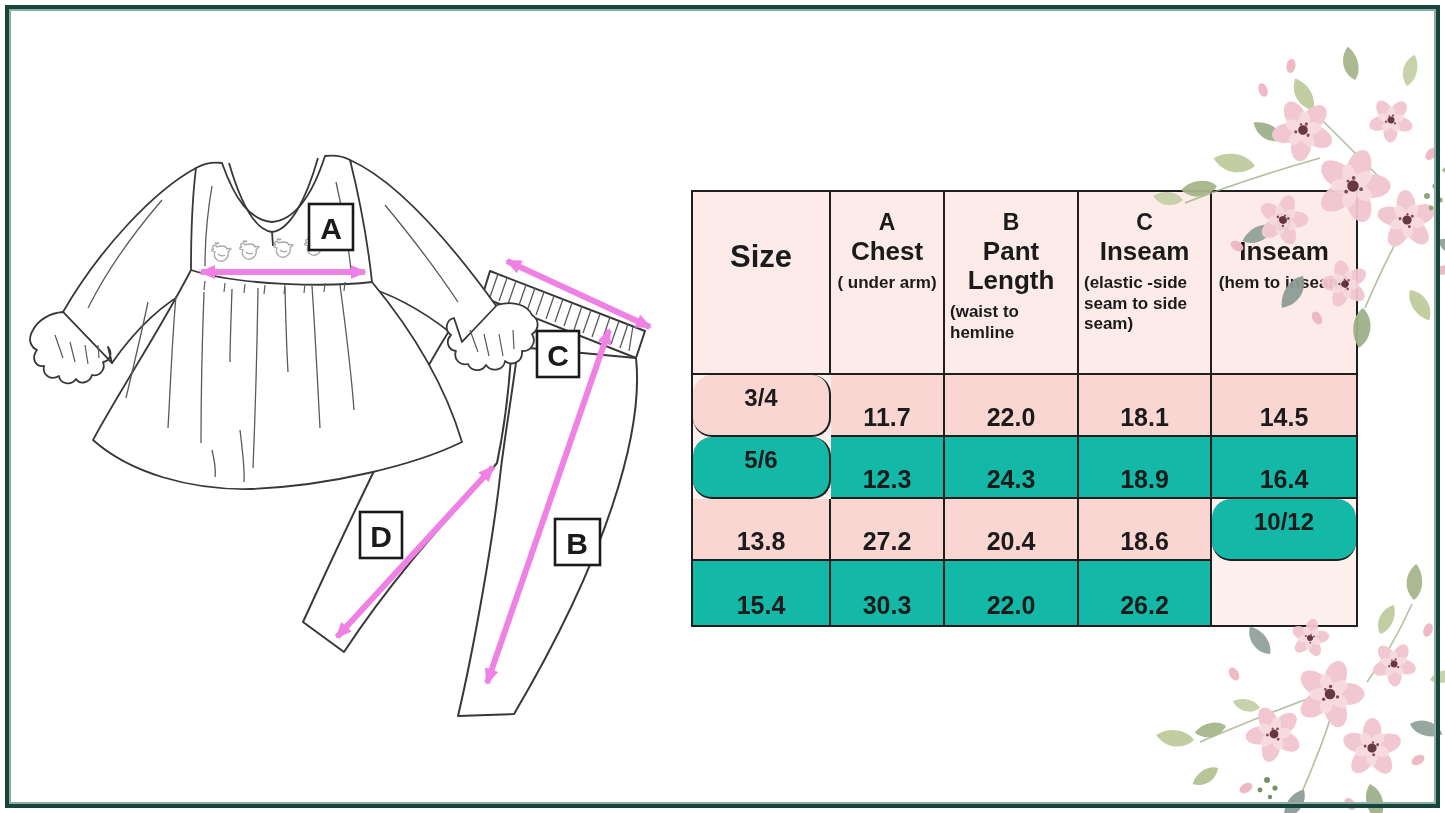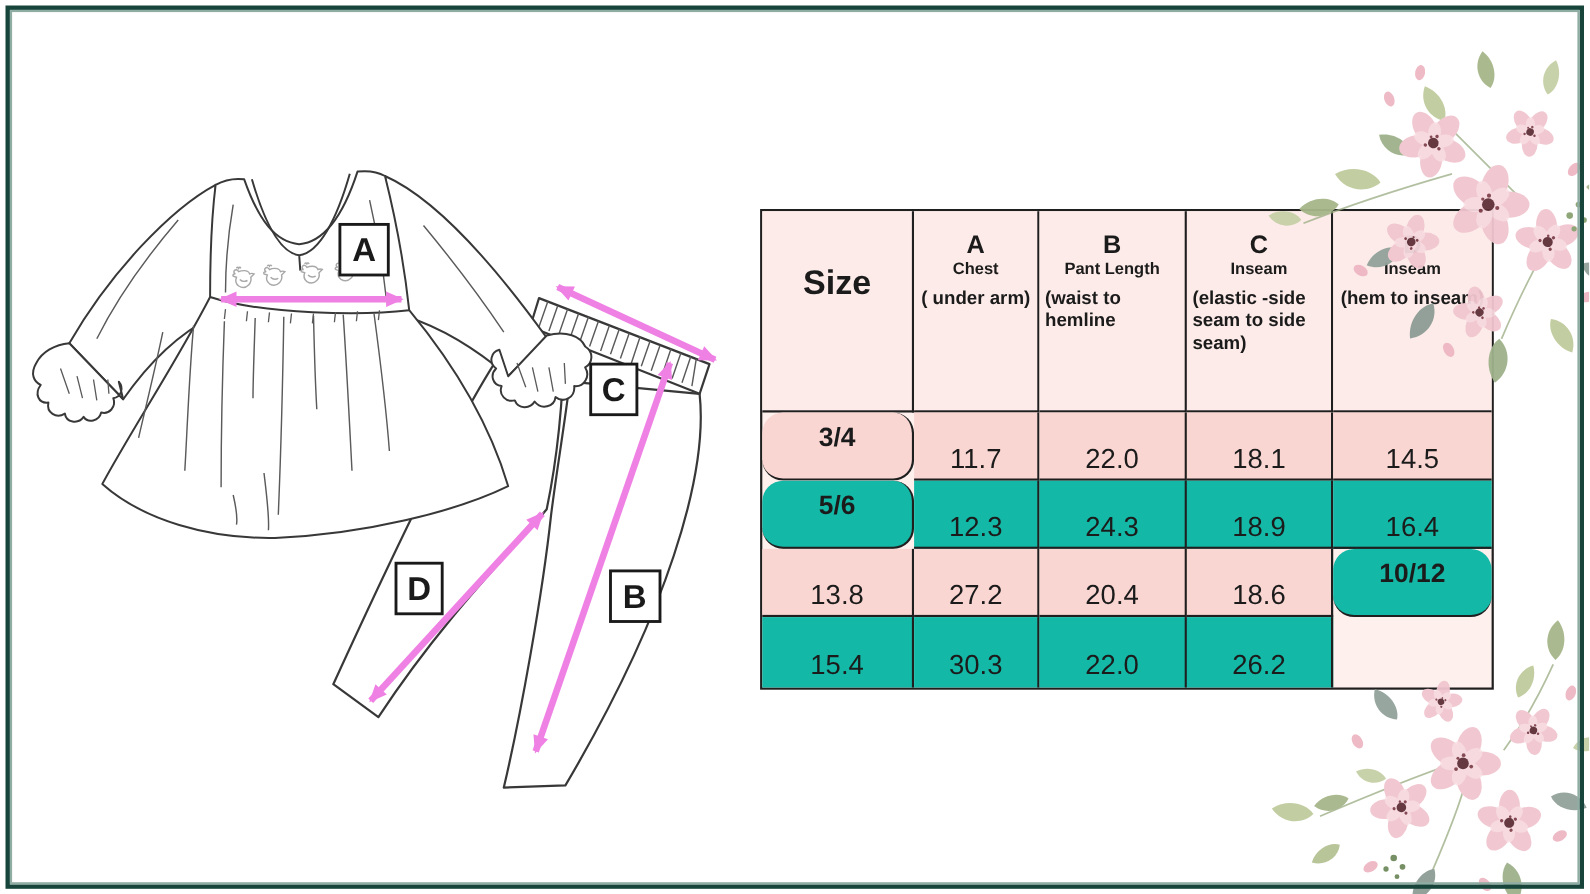--- a/index.html
+++ b/index.html
@@ -20,25 +20,25 @@
   .cell{border-right:2px solid #1f1f1f;border-bottom:2px solid #1f1f1f;
         display:flex;flex-direction:column;align-items:center;justify-content:center;
         color:#1b1b1b;box-sizing:border-box;}
   .cell:nth-child(5n){border-right:none;}
   .cell:nth-child(n+21){border-bottom:none;}
   .hdr{background:#fcebe8;}
   .r-dark{background:#f9d6d2;}
   .r-light{background:#14b8a6;}
   .size-title{font-size:31px;font-weight:700;margin-bottom:52px;}
   .h-letter{font-size:23px;font-weight:700;line-height:1.25;}
-  .h-name{font-size:15px;font-weight:700;line-height:1.12;text-align:center;padding:0 6px;}
+  .h-name{font-size:26px;font-weight:700;line-height:1.12;text-align:center;padding:0 6px;}
   .h-note{font-size:17px;font-weight:700;line-height:1.22;text-align:left;margin-top:7px;padding:0 5px;}
   .hdr.h-col{justify-content:flex-start;padding-top:16px;}
   .c-size{font-size:24px;font-weight:700;padding-bottom:14px;border-radius:19px;}
-  .c-val{font-size:25px;font-weight:400;padding-top:24px;}
+  .c-val{font-size:25px;font-weight:700;padding-top:24px;}
 
   
   .flowers{position:absolute;left:0;top:0;width:1445px;height:813px;z-index:3;pointer-events:none;}
 </style>
 </head>
 <body>
 
 <div id="stage">
 
   <svg class="diagram" viewBox="0 0 690 745">

